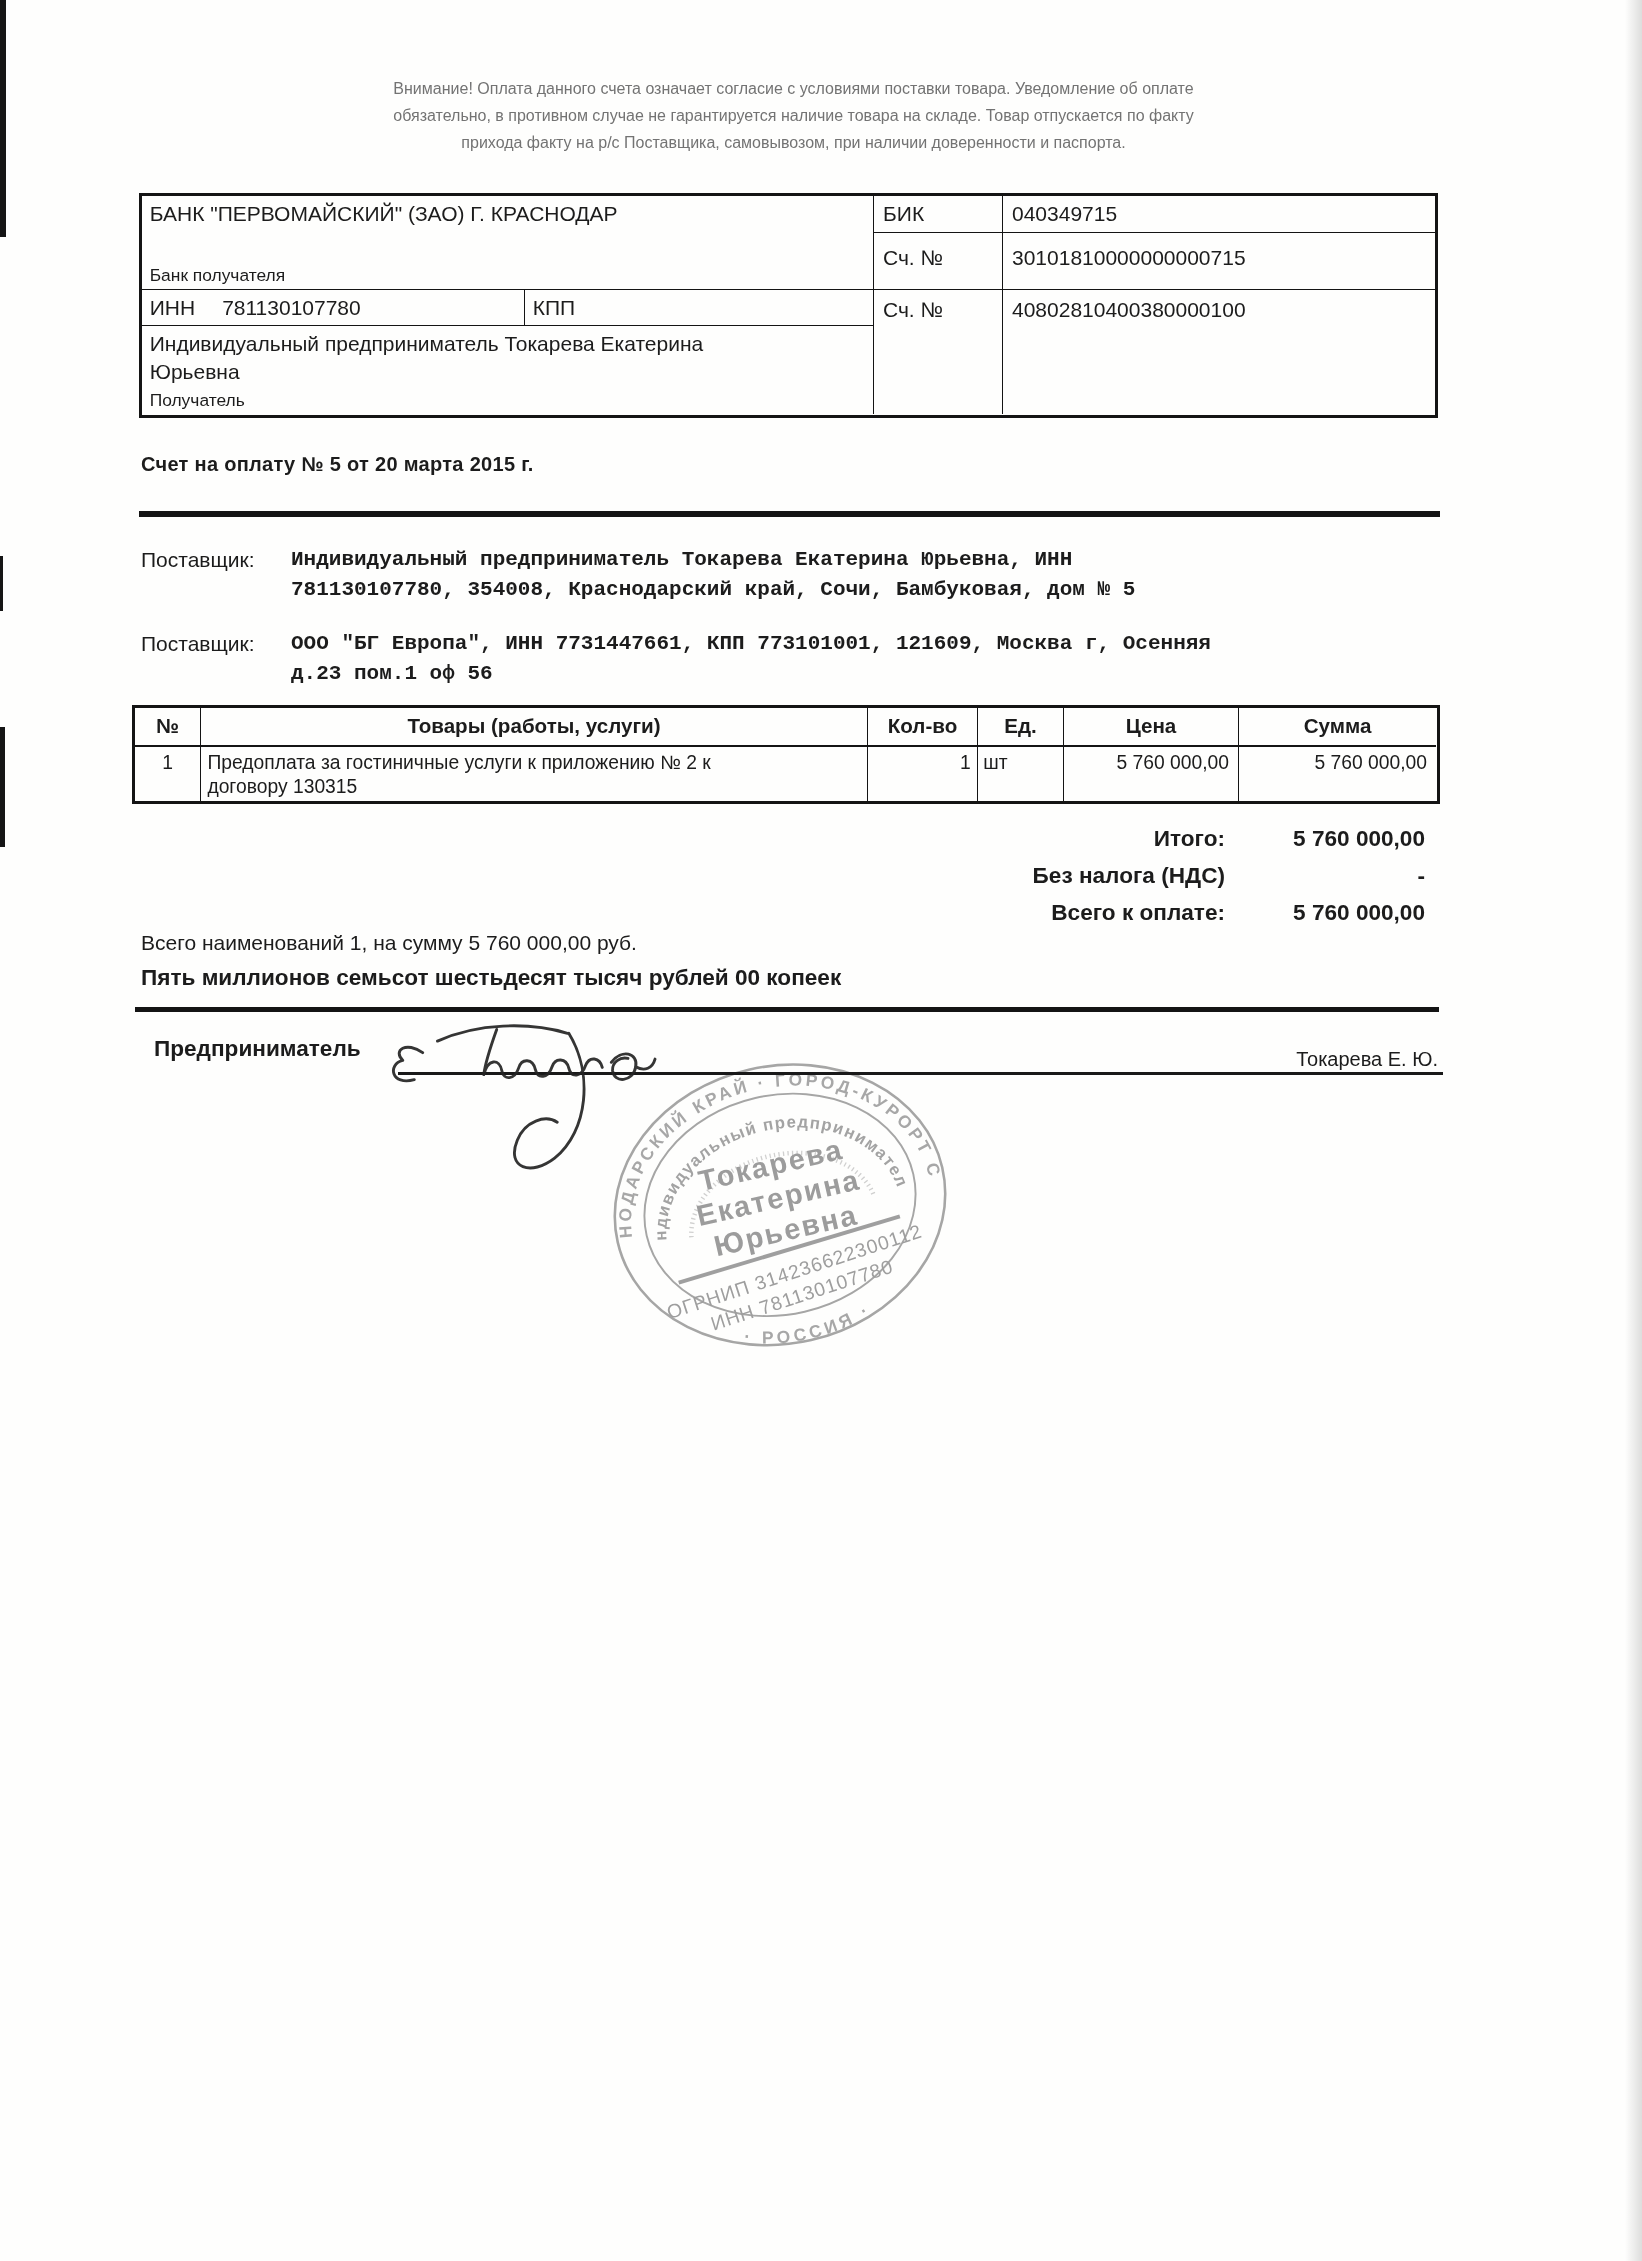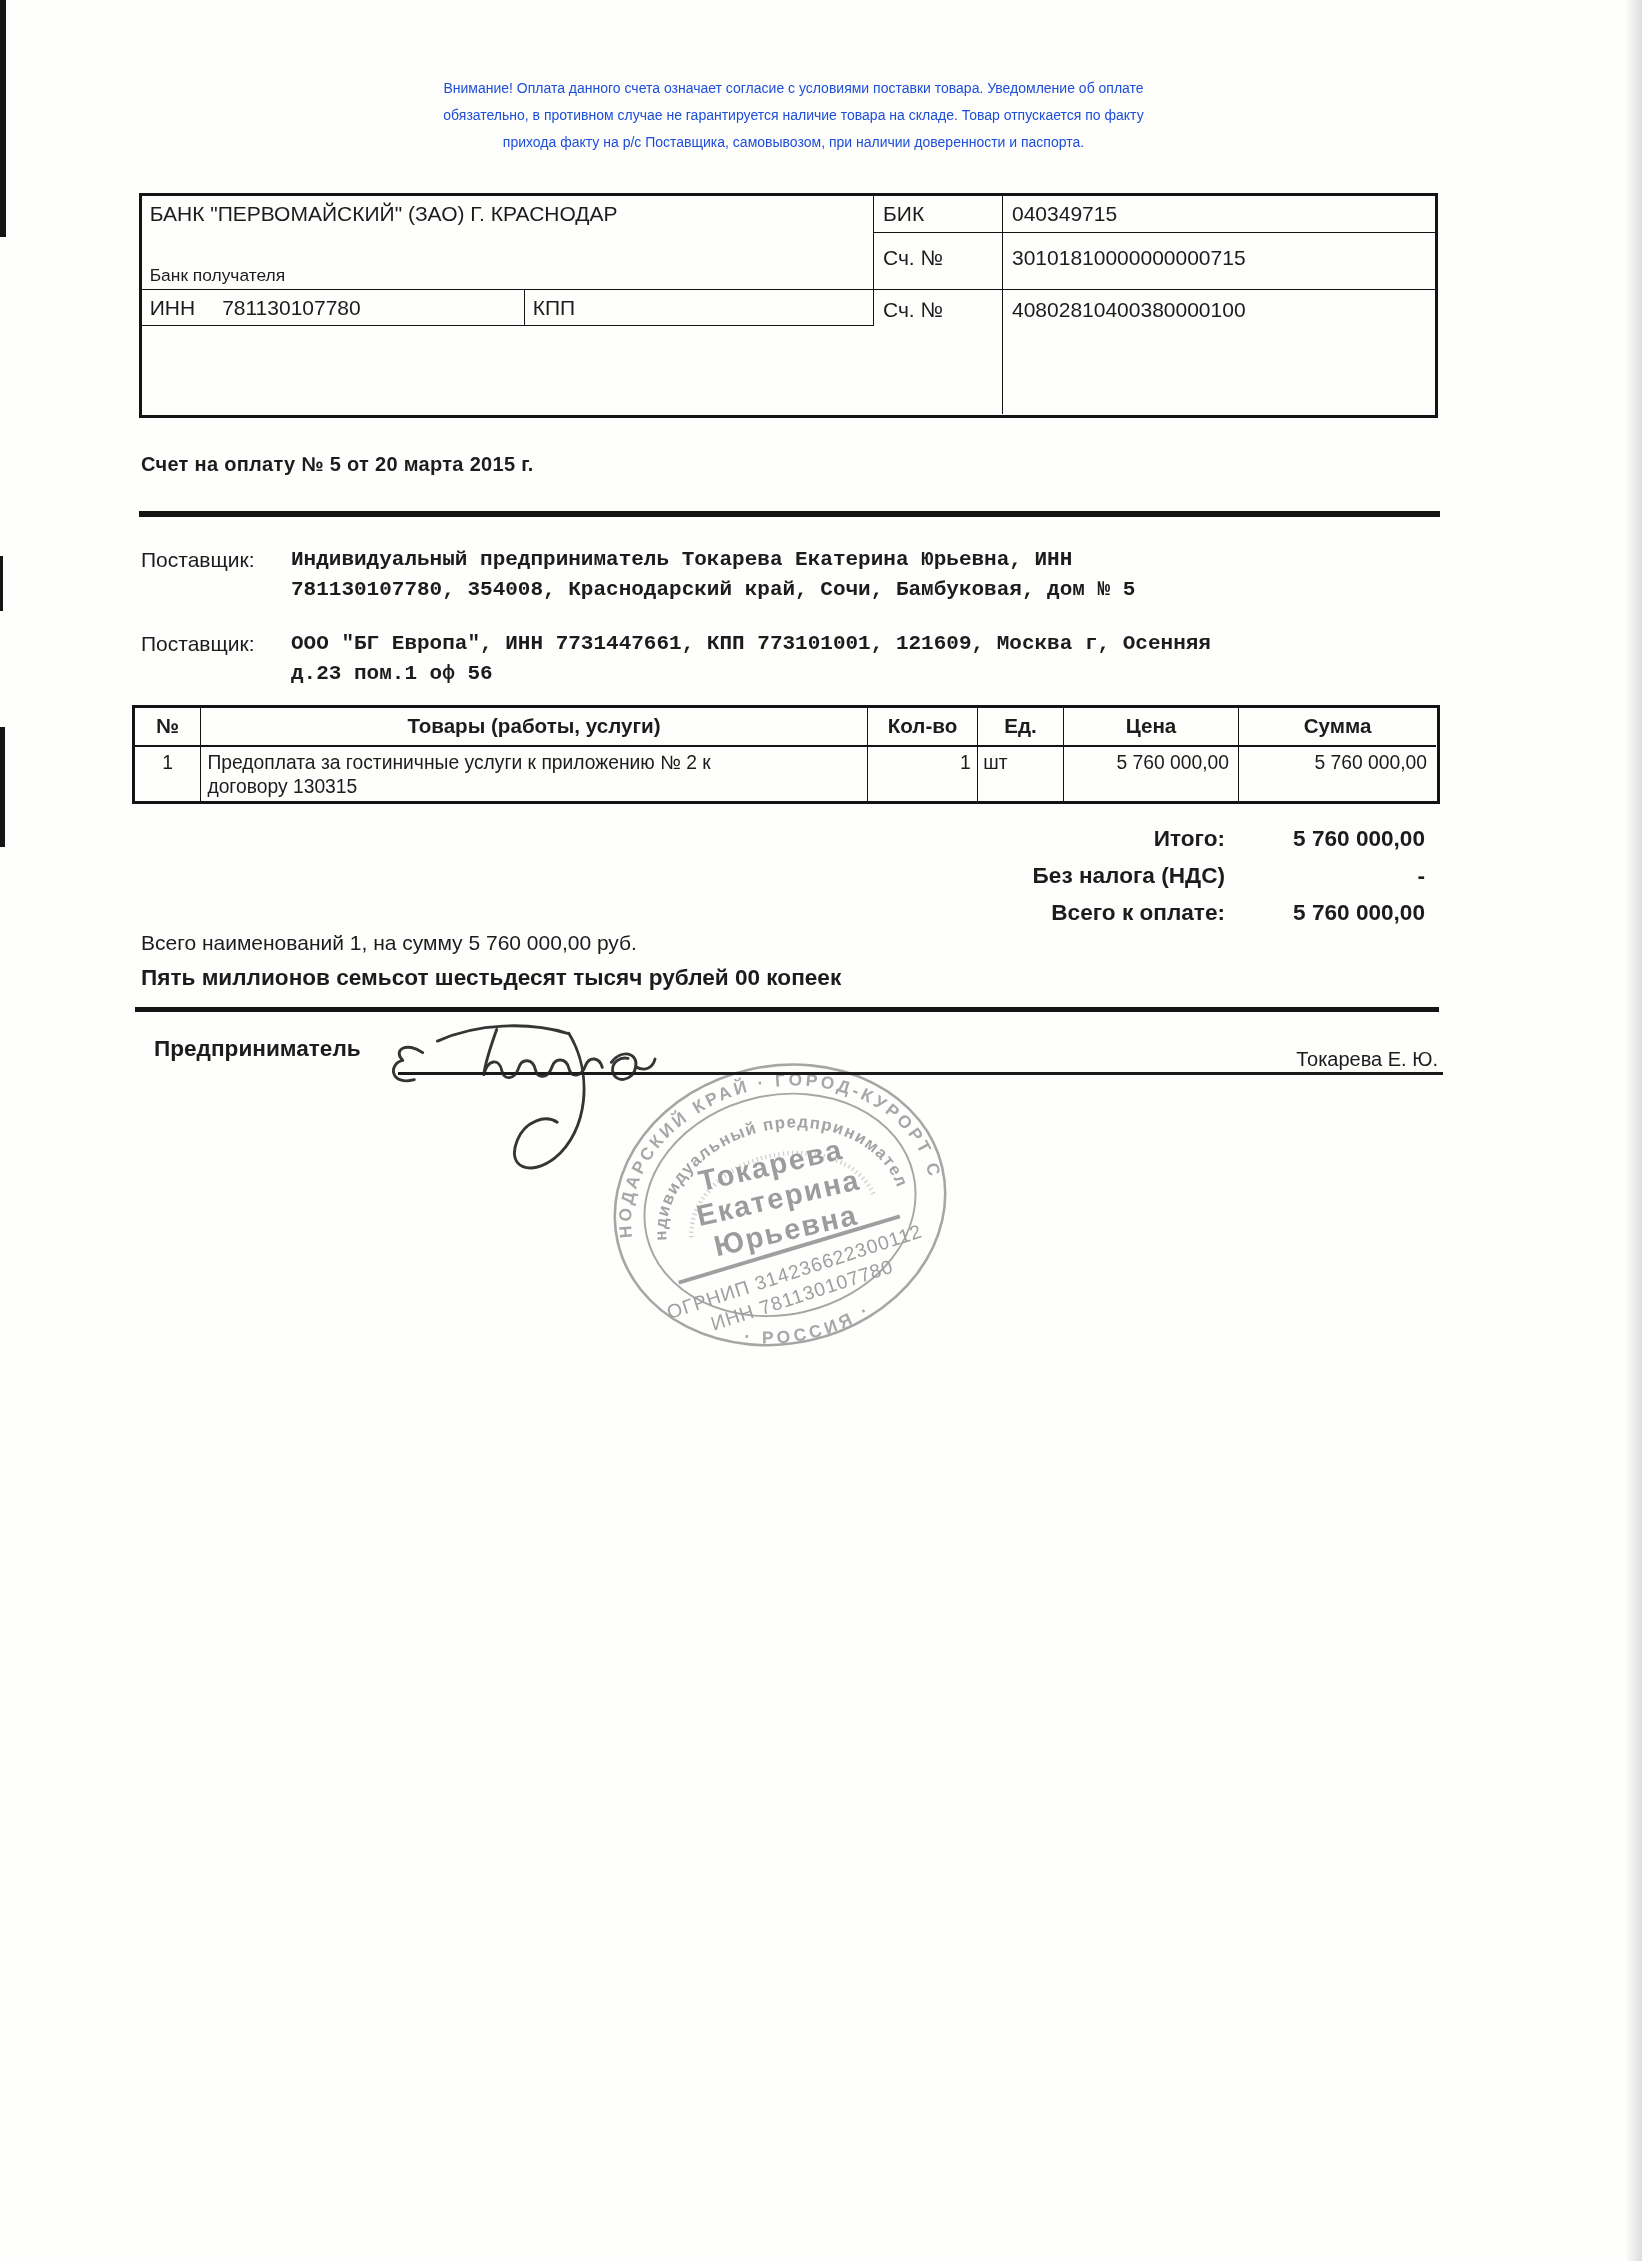--- a/index.html
+++ b/index.html
@@ -6,21 +6,21 @@
   .page{
     position:relative;width:1642px;height:2261px;background:#fefefd;overflow:hidden;
     font-family:"Liberation Sans","DejaVu Sans",sans-serif;color:#1c1c1c;
   }
   
   .artifact{position:absolute;background:#151515;}
   .edge-right{position:absolute;top:0;right:0;width:17px;height:100%;
     background:linear-gradient(to right, rgba(0,0,0,0), rgba(0,0,0,0.13));}
   
   .warning{position:absolute;left:184px;top:75px;width:1219px;text-align:center;
-    font-size:14px;line-height:27px;color:#1d4ed8;}
+    font-size:16px;line-height:27px;color:#737373;}
   
   .bank-table{position:absolute;left:139px;top:193px;width:1299px;height:225px;
     border:3.2px solid #141414;box-sizing:border-box;display:grid;
     grid-template-columns:732px 129px 432px;grid-template-rows:37px 57px 36px 88px;}
   .bank-table > div{box-sizing:border-box;font-size:21px;overflow:hidden;}
   .bt-br{border-right:1.9px solid #141414;}
   .bt-bb{border-bottom:1.9px solid #141414;}
   .cell-bankname{grid-column:1;grid-row:1 / 3;position:relative;padding:6.4px 0 0 7.7px;}
   .cell-bankname .sub{position:absolute;left:7.7px;bottom:2.6px;font-size:17.4px;}
   .cell-biklabel{grid-column:2;grid-row:1;padding:6.4px 0 0 9px;}
@@ -99,20 +99,24 @@
     <div class="cell-innkpp bt-br bt-bb">
       <div class="inn-part">
         <span>ИНН</span><span class="val">781130107780</span>
       </div>
       <div class="kpp-part">
         <span>КПП</span>
       </div>
     </div>
     <div class="cell-sch2label bt-br">Сч. №</div>
     <div class="cell-sch2value">40802810400380000100</div>
+    <div class="cell-receiver bt-br">
+      <div class="name">Индивидуальный предприниматель Токарева Екатерина Юрьевна</div>
+      <div class="sub">Получатель</div>
+    </div>
   </div>
 
   <div class="doc-title">Счет на оплату № 5 от 20 марта 2015 г.</div>
   <div class="title-rule"></div>
 
   <div class="party-label" style="left:141px;top:548px;">Поставщик:</div>
   <div class="party-value" style="left:291px;top:545px;width:858px;">Индивидуальный предприниматель Токарева Екатерина Юрьевна, ИНН 781130107780, 354008, Краснодарский край, Сочи, Бамбуковая, дом № 5</div>
 
   <div class="party-label" style="left:141px;top:632px;">Поставщик:</div>
   <div class="party-value" style="left:291px;top:629px;width:948px;">ООО "БГ Европа", ИНН 7731447661, КПП 773101001, 121609, Москва г, Осенняя д.23 пом.1 оф 56</div>

